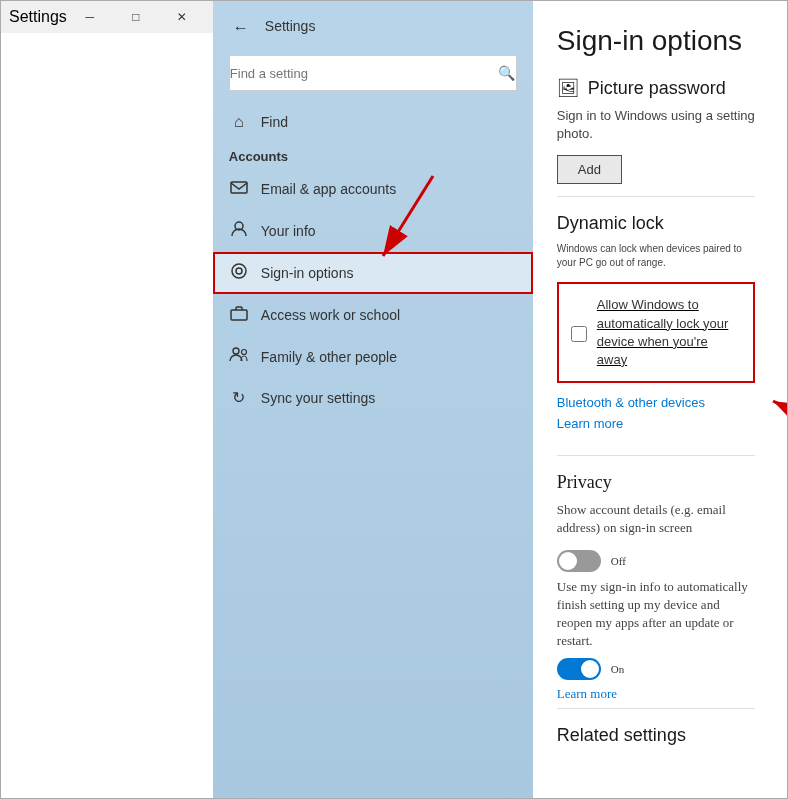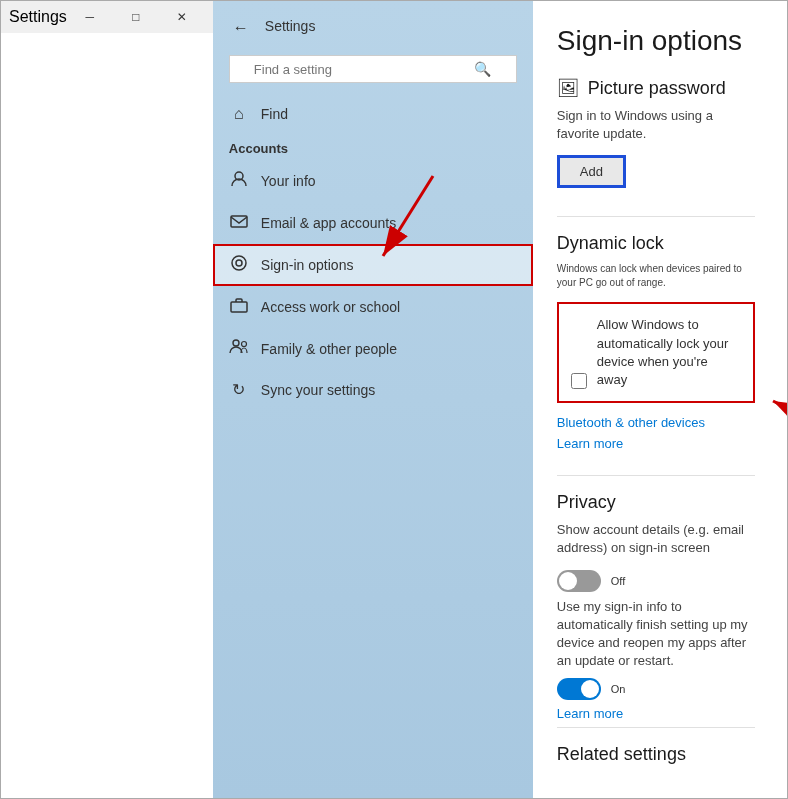--- a/index.html
+++ b/index.html
@@ -74,22 +74,22 @@
       font-weight: 400;
       color: #333;
     }
 
     .search-box {
       margin: 4px 16px 12px 16px;
       display: flex;
       align-items: center;
       background: #fff;
       border: 1px solid #ccc;
-      height: 28px;
-      padding: 0 24px;
+      height: 36px;
+      padding: 0 0;
     }
     .search-box input {
       flex: 1;
       border: none;
       outline: none;
       font-size: 13px;
       background: transparent;
       color: #333;
     }
     .search-icon-btn {
@@ -160,46 +160,47 @@
 
     .section-desc {
       font-size: 13px;
       color: #444;
       margin-bottom: 12px;
       line-height: 1.4;
     }
 
     .add-btn {
       background: #e8e8e8;
-      border: 3px solid #1d4ed8;
+      border: 1px solid #1d4ed8;
       padding: 6px 20px;
       font-size: 13px;
       cursor: pointer;
       color: #333;
-      margin-bottom: 24px;
+      margin-bottom: 8px;
     }
 
     .divider { height: 1px; background: #e0e0e0; margin: 4px 0 16px 0; }
 
     .dynamic-lock-section { margin-bottom: 24px; }
 
     .dynamic-lock-desc {
       font-size: 10px;
       color: #444;
       margin-bottom: 12px;
       line-height: 1.4;
     }
 
     .checkbox-row {
       display: flex;
-      align-items: flex-end;
+      align-items: center;
       gap: 10px;
       padding: 12px;
       border: 2px solid #cc0000;
       margin-bottom: 12px;
+      text-decoration: underline;
     }
     .checkbox-input {
       width: 16px;
       height: 16px;
       flex-shrink: 0;
       margin-top: 2px;
       cursor: pointer;
       border: 1px solid #666;
     }
     .checkbox-label {
@@ -210,21 +211,21 @@
 
     .link-text {
       font-size: 13px;
       color: #0078d4;
       cursor: pointer;
       text-decoration: none;
       display: block;
       margin-bottom: 6px;
     }
 
-    .privacy-section { margin-top: 8px; }
+    .privacy-section { margin-top: 8px; font-family: Liberation Serif, serif; }
 
     .toggle-row {
       display: flex;
       align-items: center;
       gap: 10px;
       margin-bottom: 6px;
     }
 
     .toggle {
       width: 44px;
@@ -326,35 +327,35 @@
       <div class="nav-item">
         <span class="nav-icon">⌂</span>
         <span>Find</span>
       </div>
 
       <div class="accounts-label">Accounts</div>
 
       <div class="nav-item">
         <span class="nav-icon">
           <svg width="18" height="18" viewBox="0 0 18 18" fill="none" xmlns="http://www.w3.org/2000/svg">
+            <rect x="1" y="4" width="16" height="11" rx="1" stroke="#333" stroke-width="1.5" fill="none"></rect>
+            <path d="M1 5l8 6 8-6" stroke="#333" stroke-width="1.5" fill="none"></path>
+          </svg>
+        </span>
+        <span>Email &amp; app accounts</span>
+      </div>
+
+      <div class="nav-item">
+        <span class="nav-icon">
+          <svg width="18" height="18" viewBox="0 0 18 18" fill="none" xmlns="http://www.w3.org/2000/svg">
             <circle cx="9" cy="6" r="4" stroke="#333" stroke-width="1.5" fill="none"></circle>
             <path d="M2 16c0-3.866 3.134-7 7-7s7 3.134 7 7" stroke="#333" stroke-width="1.5" fill="none"></path>
           </svg>
         </span>
         <span>Your info</span>
-      </div>
-
-      <div class="nav-item">
-        <span class="nav-icon">
-          <svg width="18" height="18" viewBox="0 0 18 18" fill="none" xmlns="http://www.w3.org/2000/svg">
-            <rect x="1" y="4" width="16" height="11" rx="1" stroke="#333" stroke-width="1.5" fill="none"></rect>
-            <path d="M1 5l8 6 8-6" stroke="#333" stroke-width="1.5" fill="none"></path>
-          </svg>
-        </span>
-        <span>Email &amp; app accounts</span>
       </div>
 
       <div class="nav-item active">
         <span class="nav-icon">
           <svg width="18" height="18" viewBox="0 0 18 18" fill="none" xmlns="http://www.w3.org/2000/svg">
             <circle cx="9" cy="9" r="7" stroke="#333" stroke-width="1.5" fill="none"></circle>
             <circle cx="9" cy="9" r="3" stroke="#333" stroke-width="1.5" fill="none"></circle>
           </svg>
         </span>
         <span>Sign-in options</span>
@@ -389,21 +390,21 @@
     </div>
 
     <div class="right-panel">
       <h1 class="page-title">Sign-in options</h1>
 
       <div class="section">
         <h2 class="section-title">
           <span class="section-icon">🖼</span>
           <span>Picture password</span>
         </h2>
-        <p class="section-desc">Sign in to Windows using a favorite update.</p>
+        <p class="section-desc">Sign in to Windows using a setting photo.</p>
         <button class="add-btn">Add</button>
       </div>
 
       <div class="divider"></div>
 
       <div class="dynamic-lock-section">
         <h2 class="section-title">
           <span>Dynamic lock</span>
         </h2>
         <p class="dynamic-lock-desc">Windows can lock when devices paired to your PC go out of range.</p>

